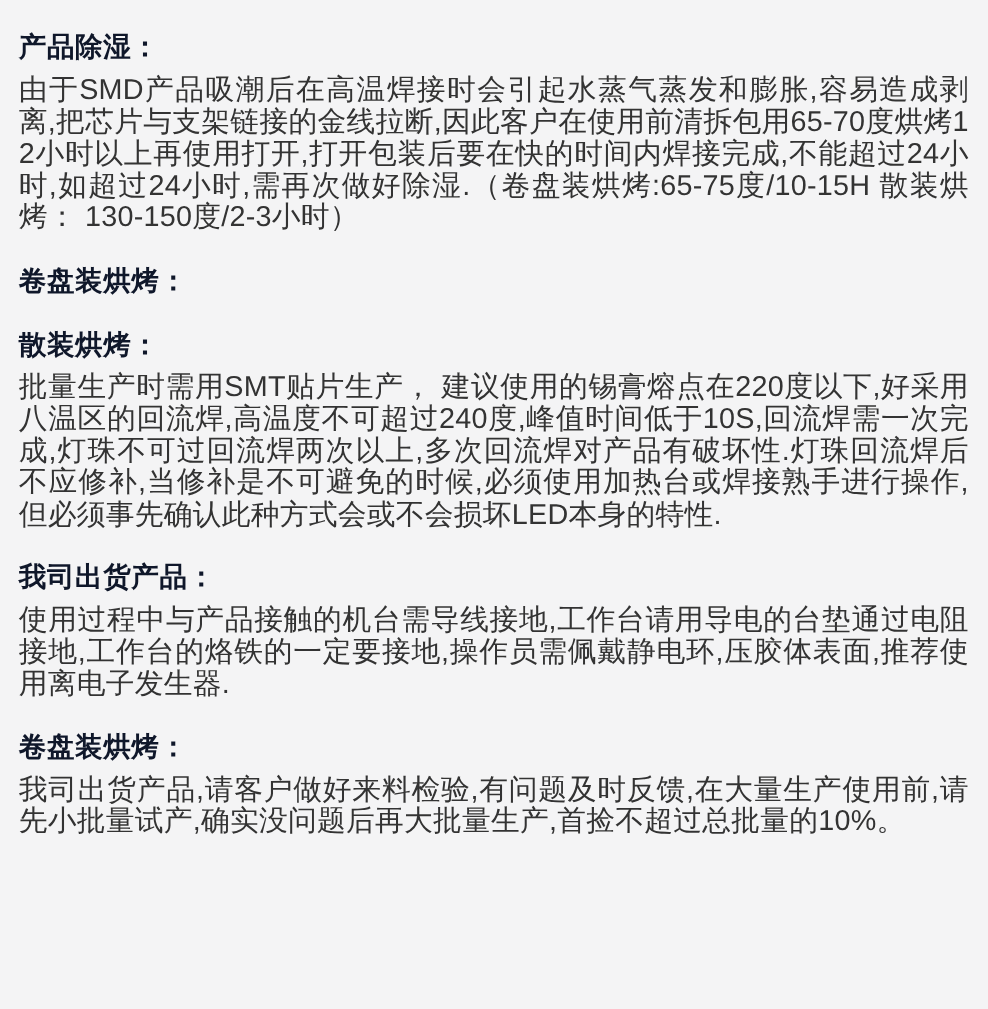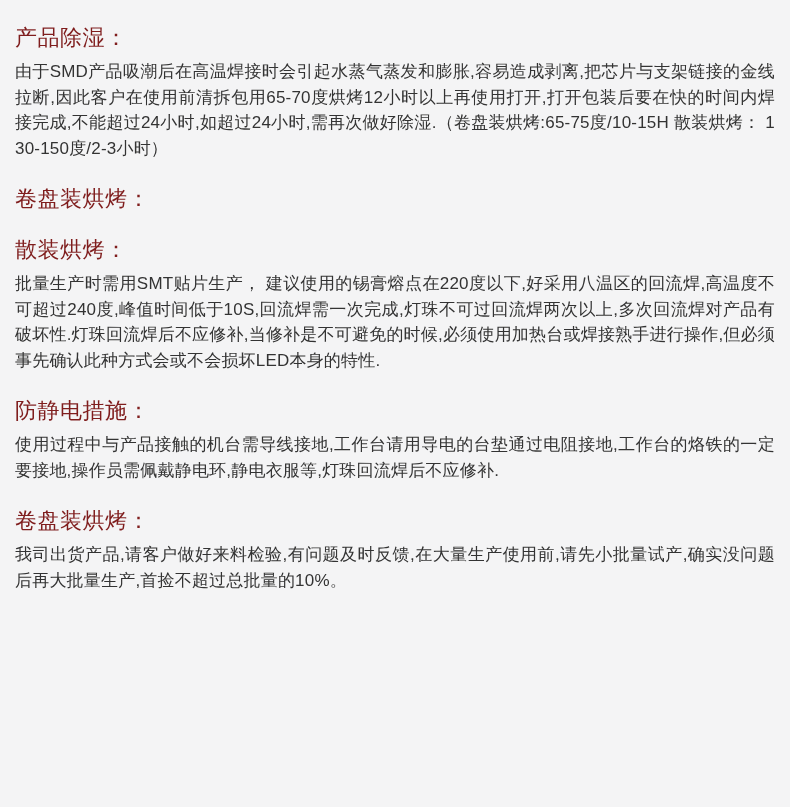--- a/index.html
+++ b/index.html
@@ -19,27 +19,27 @@
     height: 807px;
     padding: 24px 15px 0 15px;
   }
   .section {
     margin-bottom: 24px;
   }
   .section-heading {
     margin: 0 0 8px 0;
     font-size: 22px;
     line-height: 27px;
-    font-weight: normal;
-    color: #7f1d1d;
+    font-weight: bold;
+    color: #0f172a;
     letter-spacing: 0.5px;
   }
   .section-body {
     margin: 0;
-    font-size: 17px;
+    font-size: 23px;
     line-height: 25.5px;
     color: #333333;
     letter-spacing: 0.2px;
     text-align: justify;
     word-break: break-all;
   }
 </style>
 </head>
 <body>
 
@@ -54,22 +54,22 @@
   <div class="section">
     <h2 class="section-heading">卷盘装烘烤：</h2>
   </div>
 
   <div class="section">
     <h2 class="section-heading">散装烘烤：</h2>
     <p class="section-body">批量生产时需用SMT贴片生产， 建议使用的锡膏熔点在220度以下,好采用八温区的回流焊,高温度不可超过240度,峰值时间低于10S,回流焊需一次完成,灯珠不可过回流焊两次以上,多次回流焊对产品有破坏性.灯珠回流焊后不应修补,当修补是不可避免的时候,必须使用加热台或焊接熟手进行操作,但必须事先确认此种方式会或不会损坏LED本身的特性.</p>
   </div>
 
   <div class="section">
-    <h2 class="section-heading">防静电措施：</h2>
-    <p class="section-body">使用过程中与产品接触的机台需导线接地,工作台请用导电的台垫通过电阻接地,工作台的烙铁的一定要接地,操作员需佩戴静电环,静电衣服等,灯珠回流焊后不应修补.</p>
+    <h2 class="section-heading">我司出货产品：</h2>
+    <p class="section-body">使用过程中与产品接触的机台需导线接地,工作台请用导电的台垫通过电阻接地,工作台的烙铁的一定要接地,操作员需佩戴静电环,压胶体表面,推荐使用离电子发生器.</p>
   </div>
 
   <div class="section">
     <h2 class="section-heading">卷盘装烘烤：</h2>
     <p class="section-body">我司出货产品,请客户做好来料检验,有问题及时反馈,在大量生产使用前,请先小批量试产,确实没问题后再大批量生产,首捡不超过总批量的10%。</p>
   </div>
 
 </div>
 
 </body></html>

